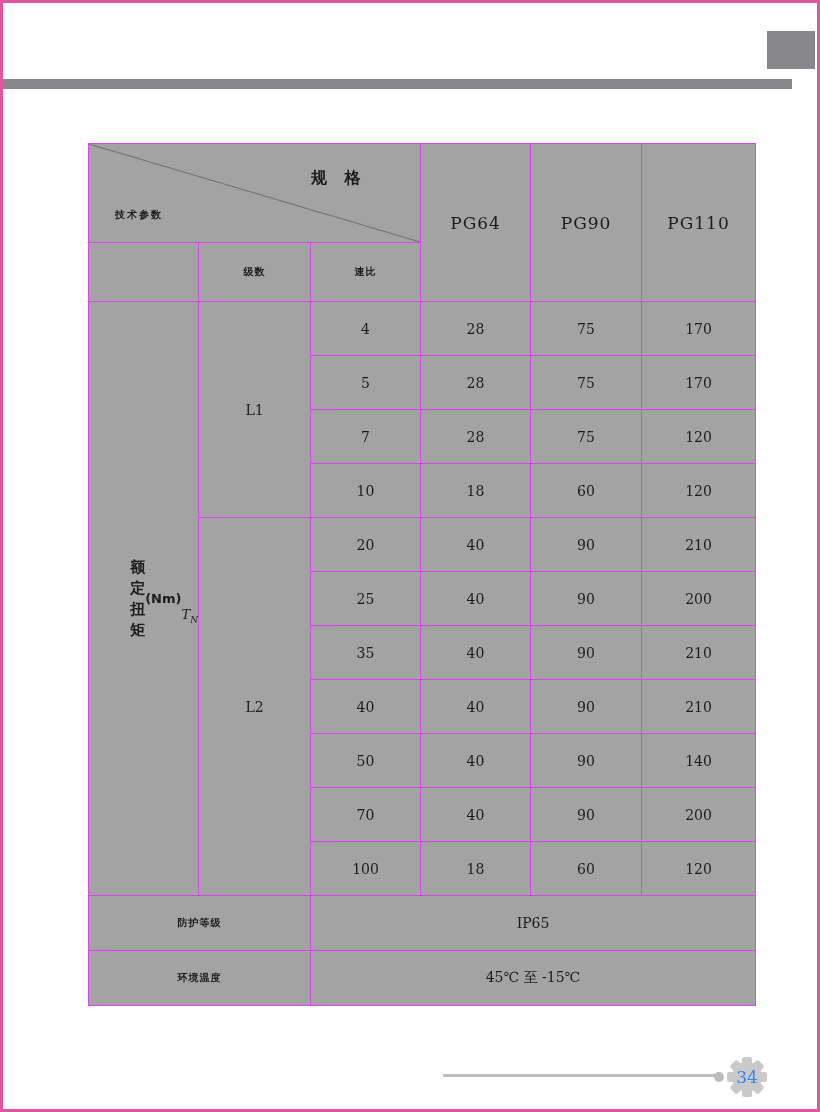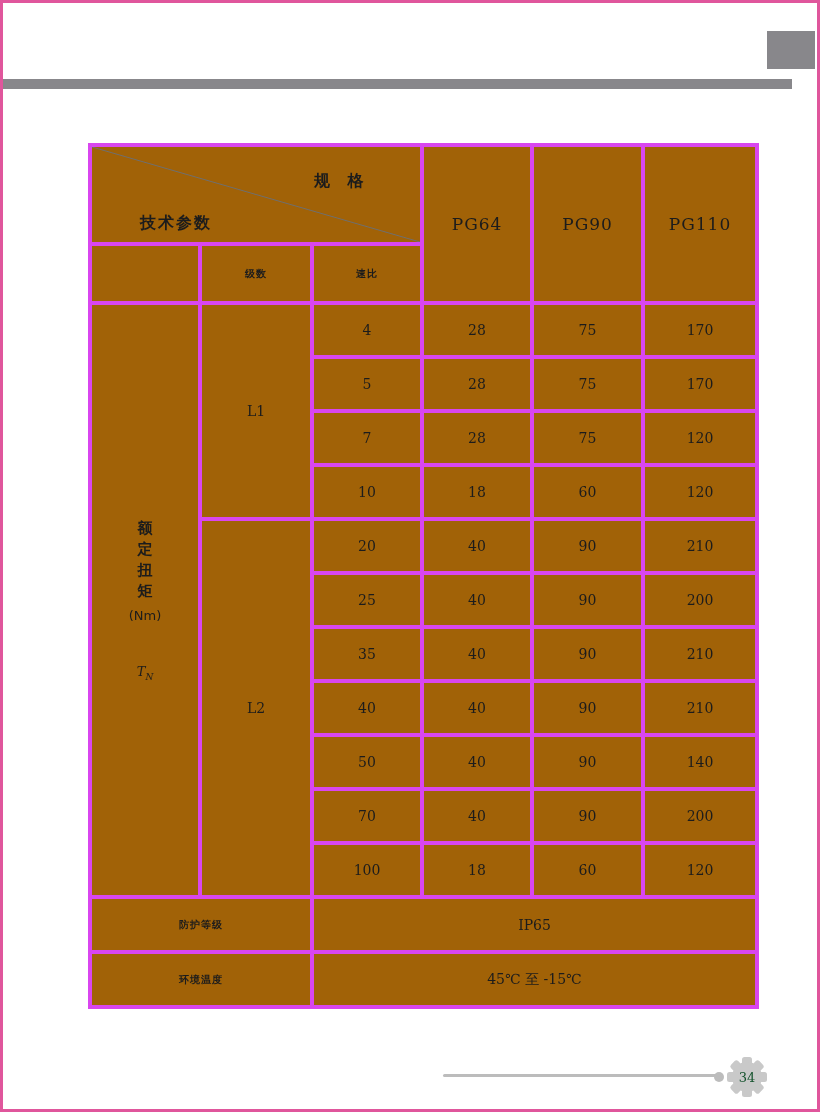--- a/index.html
+++ b/index.html
@@ -27,62 +27,61 @@
   }
 
   
   .spec-table-wrap { position: absolute; left: 85px; top: 140px; }
   table.spec-table {
     border-collapse: collapse;
     table-layout: fixed;
     width: 667px;
   }
   table.spec-table td {
-    border: 4px solid #d946ef;
+    border: 1px solid #d946ef;
     text-align: center;
     vertical-align: middle;
     padding: 0;
-    background: #a16207;
+    background: #a3a3a3;
   }
   tr.h1 { height: 99px; }
   tr.h2 { height: 59px; }
   tr.dr { height: 54px; }
   tr.fr { height: 55px; margin-left: 19px; }
 
   td.shade { background: #d9d5d0; }
 
   .cn-label { font-weight: bold; font-size: 10px; letter-spacing: 1px; }
   .num { font-family: "DejaVu Serif", serif; font-size: 14px; }
   .spec-col { font-family: "DejaVu Serif", serif; font-size: 17px; letter-spacing: 1px; }
 
   
   td.diag-cell { position: relative; }
   .diag-svg { position: absolute; inset: 0; width: 100%; height: 100%; display: block; }
   .diag-top {
     position: absolute; top: 24px; left: 222px;
     font-weight: bold; font-size: 16px; letter-spacing: 6px;
   }
   .diag-bottom {
-    position: absolute; bottom: 8px; left: 26px;
-    font-weight: bold; font-size: 16px; letter-spacing: 2px; margin-left: 22px;
+    position: absolute; bottom: 20px; left: 26px;
+    font-weight: bold; font-size: 10px; letter-spacing: 2px;
   }
 
   
   .torque-cell-inner {
-    display: flex; flex-direction: column;
-    align-items: center; justify-content: space-between;
-    gap: 6px;
+    display: flex; flex-direction: row;
+    align-items: center; justify-content: flex-end;
   }
   .torque-vertical {
     width: 1em;
     font-weight: bold; font-size: 15px;
     line-height: 1.4;
     word-break: break-all; line-break: anywhere;
   }
-  .torque-unit { font-size: 13px; font-weight: normal; }
+  .torque-unit { font-size: 13px; font-weight: bold; }
   .torque-symbol { font-family: "DejaVu Serif", serif; font-style: italic; font-size: 13px; margin-top: 35px; }
   .torque-symbol sub { font-size: 9px; font-style: italic; }
 
   
   .footer-line {
     position: absolute; left: 440px; top: 1071px;
     width: 276px; height: 3px;
     background: #bcbcbc; border-radius: 2px;
   }
   .footer-dot {
@@ -92,21 +91,21 @@
   }
   .page-gear {
     position: absolute; left: 722px; top: 1052px;
     width: 44px; height: 44px;
   }
   .page-gear svg { display: block; }
   .page-num {
     position: absolute; inset: 0;
     display: flex; align-items: center; justify-content: center;
     font-family: "DejaVu Serif", serif;
-    font-size: 13px; color: #14532d;
+    font-size: 17px; color: #3b82f6;
   }
 </style>
 </head>
 <body>
 
 <div class="page">
 
   <div class="corner-block"></div>
   <div class="top-bar"></div>
 

